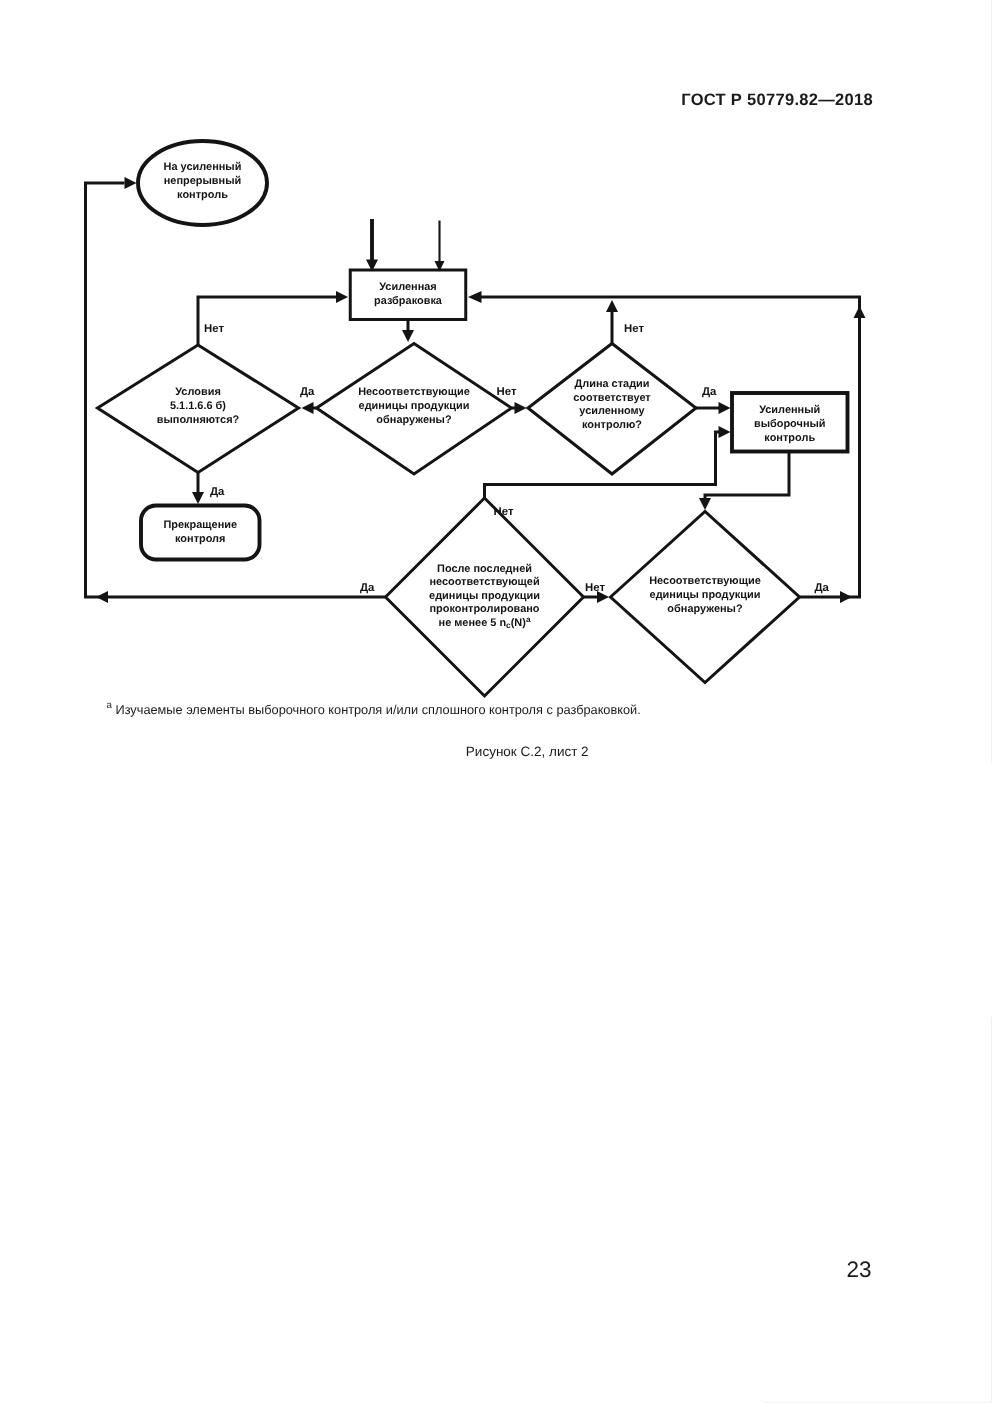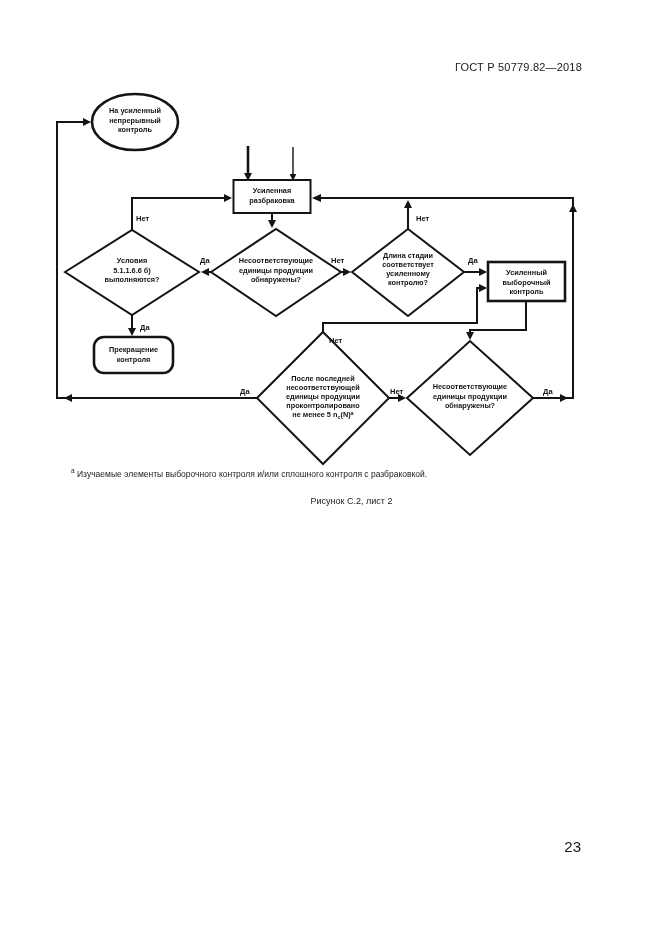--- a/index.html
+++ b/index.html
@@ -6,21 +6,21 @@
   .page{
     position:relative;
     width:661px;height:935px;
     background:#ffffff;
     font-family:"Liberation Sans", sans-serif;
     color:#1a1a1a;
     overflow:hidden;
   }
   .doc-header{
     position:absolute; top:61px; right:79px;
-    font-size:11px; font-weight:normal; letter-spacing:.2px;
+    font-size:11px; font-weight:bold; letter-spacing:.2px;
     white-space:nowrap;
   }
   .flowchart-svg{position:absolute; top:0; left:0;}
   .cline{fill:none; stroke:#141414; stroke-width:2; stroke-linejoin:miter;}
   .cline-thick{stroke-width:2.6;}
   .cline-thin{stroke-width:1.4;}
   .ah{fill:#141414; stroke:none;}
   .shape{fill:#ffffff; stroke:#141414; stroke-width:2;}
   .shape-heavy{stroke-width:2.6;}
   .ntext{font-family:"Liberation Sans", sans-serif; font-size:7.3px; font-weight:bold; fill:#141414;}

